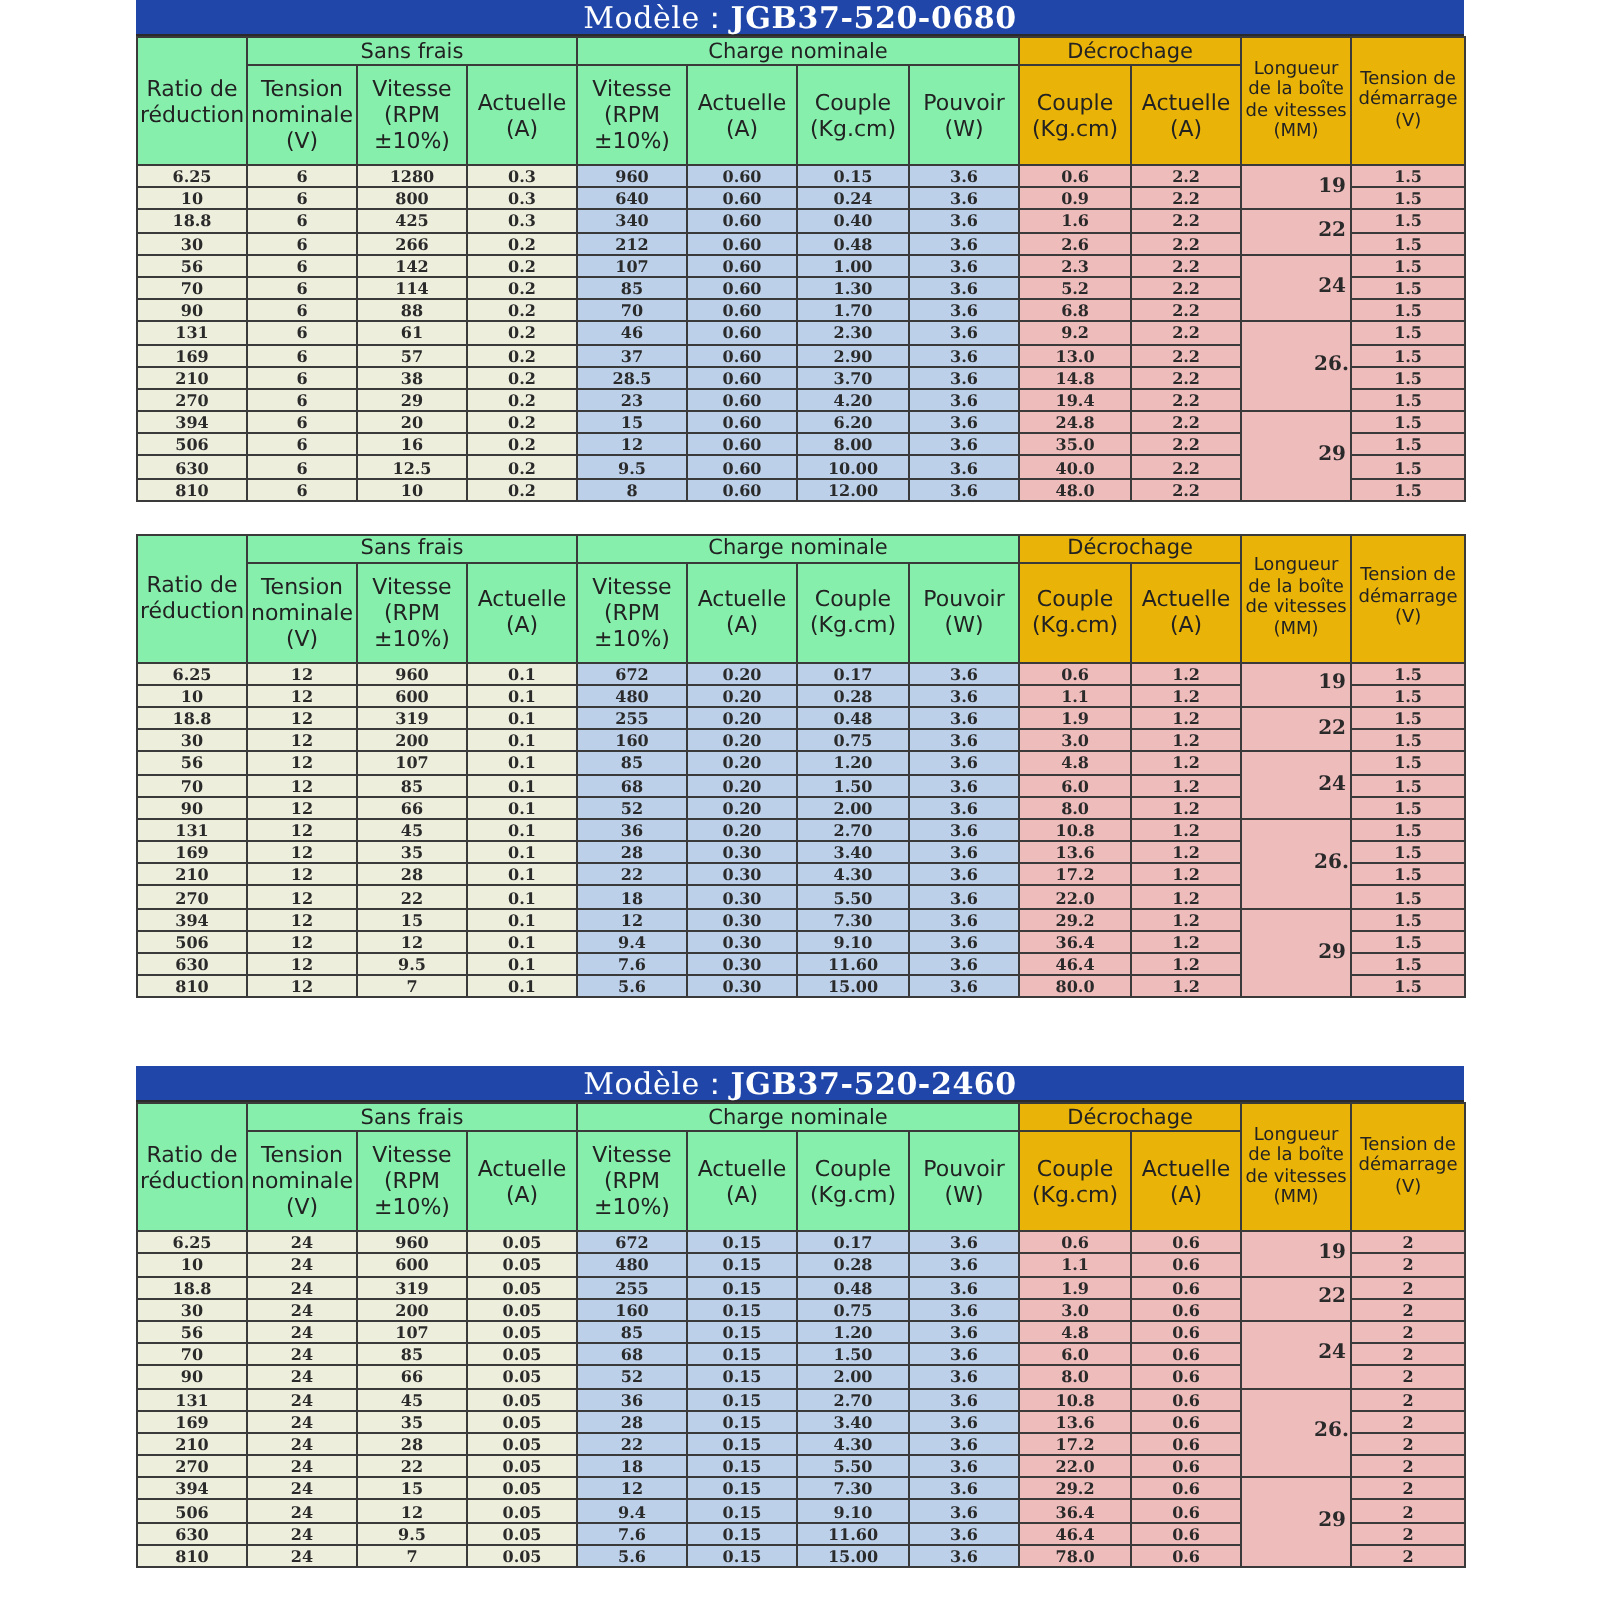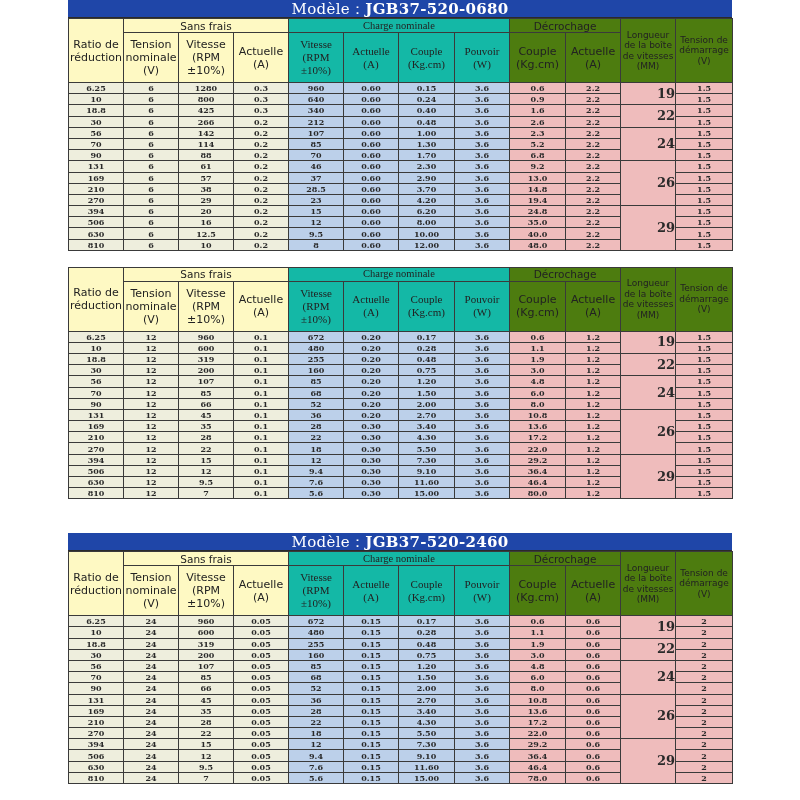--- a/index.html
+++ b/index.html
@@ -27,24 +27,24 @@
   th.grp { height:13px; font-size:10.5px; line-height:12px; }
   th.sub { height:49px; white-space:normal; }
   th.small { font-size:9px; line-height:10.5px; white-space:normal; }
   td {
     font-family:"DejaVu Serif", serif; font-weight:bold; font-size:8px;
     height:10.2px; line-height:10px; color:#2a2a2a;
   }
   .c-cream { background:#eeeedd; }
   .c-blue { background:#bcd0ea; }
   .c-pink { background:#efbcbc; }
-  th.c-cream { background:#fef9c3; }
-  th.c-blue { background:#14b8a6;font-family:Liberation Serif, serif; }
-  th.c-pink { background:#4d7c0f; }
-  td.merge { font-size:13px; vertical-align:middle;padding-left:36px; }
+  th.c-cream { background:#86efac; }
+  th.c-blue { background:#86efac; }
+  th.c-pink { background:#eab308; }
+  td.merge { font-size:10px; vertical-align:middle;padding-left:36px; }
 </style>
 </head>
 <body>
 
 <div class="sheet">
 
   <div class="block">
     <div class="title-bar">
       <span>Modèle：</span><span class="code">JGB37-520-0680</span>
     </div>

